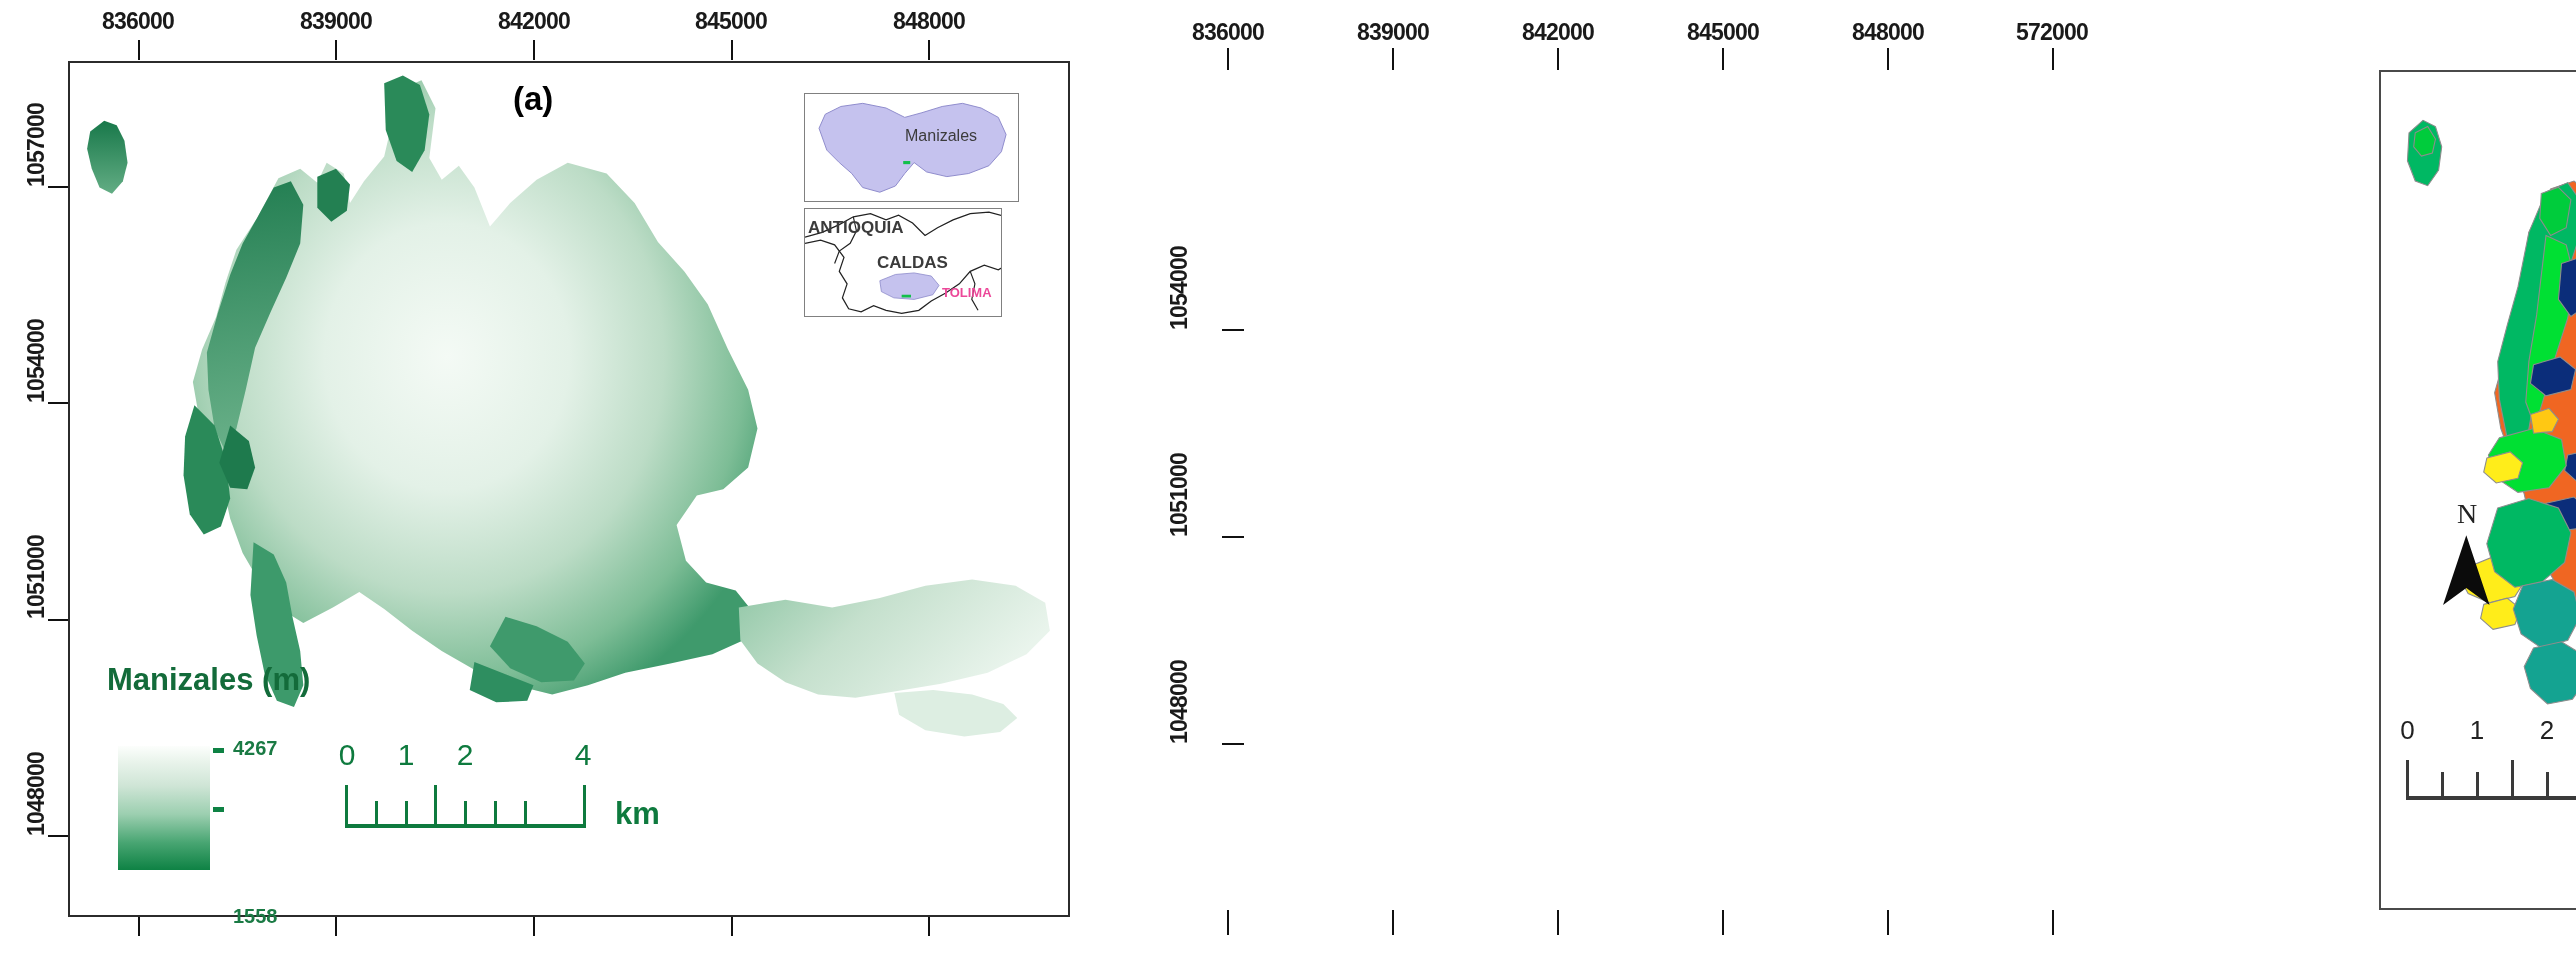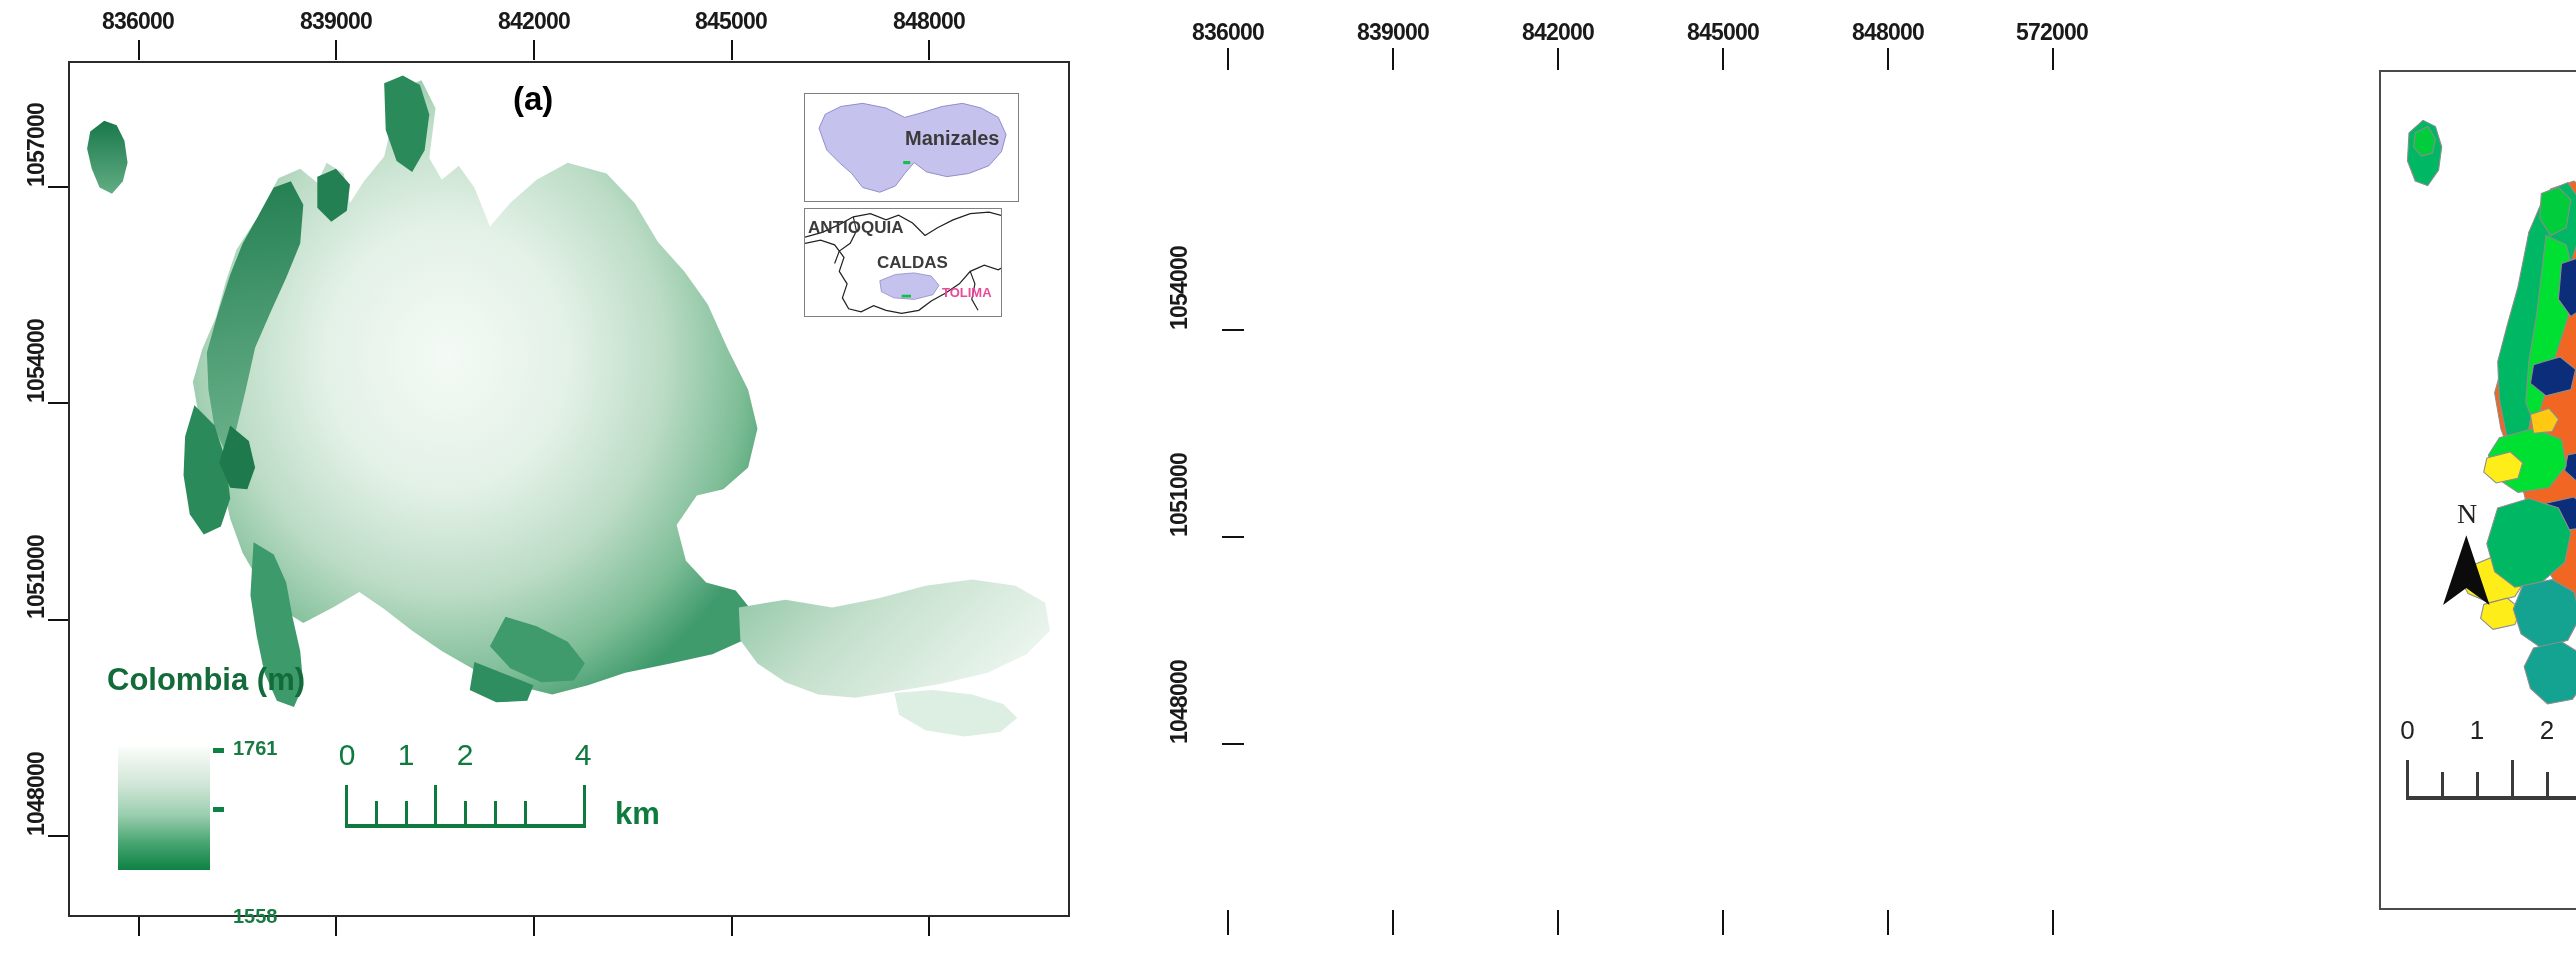--- a/index.html
+++ b/index.html
@@ -141,25 +141,25 @@
       <path d="M404,26 L428,16 L450,28 L462,66 L456,112 L440,140 L420,126
                L406,86 Z" fill="#2a8a59"></path>
       <path d="M318,146 L342,136 L360,156 L356,190 L336,204 L318,186 Z" fill="#238052"></path>
       <path d="M206,466 L230,486 L238,520 L228,548 L206,546 L192,514 Z" fill="#1e7a4d"></path>
       <path d="M560,712 L600,724 L640,744 L662,772 L648,794 L606,796 L566,778
                L540,750 Z" fill="#3f9a6c"></path>
       <path d="M520,770 L560,786 L596,800 L588,820 L548,822 L514,806 Z" fill="#2e8e60"></path>
     </svg>
 
     <div>
-      <div class="elev-title" style="left:37px;top:599px;">Colombia (m)</div>
+      <div class="elev-title" style="left:37px;top:599px;">Manizales (m)</div>
       <div class="elev-ramp" style="left:48px;top:683px;"></div>
       <div class="elev-dash" style="left:143px;top:685px;"></div>
       <div class="elev-dash" style="left:143px;top:744px;"></div>
-      <div class="elev-val" style="left:163px;top:674px;">1761</div>
+      <div class="elev-val" style="left:163px;top:674px;">4267</div>
       <div class="elev-val" style="left:163px;top:842px;">1558</div>
     </div>
 
     <div class="sb-a">
       <div class="sb-num" style="left:277px;top:675px;">0</div>
       <div class="sb-num" style="left:336px;top:675px;">1</div>
       <div class="sb-num" style="left:395px;top:675px;">2</div>
       <div class="sb-num" style="left:513px;top:675px;">4</div>
       <div class="sb-base" style="left:275px;top:761px;width:241px;"></div>
       <div class="sb-tick" style="left:275px;top:722px;height:40px;"></div>
@@ -174,21 +174,21 @@
     </div>
 
     <div class="inset" id="inset-municipality" style="left:734px;top:30px;width:215px;height:109px;">
       <svg width="212" height="106" viewBox="0 0 272 136">
         <path d="M18,44 L26,26 L46,16 L74,12 L104,18 L128,30 L150,24 L176,16
                  L202,12 L226,18 L248,30 L258,52 L252,74 L236,92 L210,102
                  L182,106 L156,100 L140,88 L128,102 L116,118 L96,126 L74,120
                  L60,102 L44,88 L28,72 Z" fill="#c5c2ee" stroke="#8a87c9" stroke-width="1.2"></path>
         <rect x="126" y="86" width="9" height="4" fill="#12c04a"></rect>
       </svg>
-      <div class="inset-label" style="left:100px;top:33px;font-size:20px;color:#3b3b3b;font-weight:bold;">Manizales</div>
+      <div class="inset-label" style="left:100px;top:33px;font-size:16px;color:#3b3b3b;font-weight:normal;">Manizales</div>
     </div>
 
     <div class="inset" id="inset-departments" style="left:734px;top:145px;width:198px;height:109px;">
       <svg width="212" height="106" viewBox="0 0 272 136">
         <path d="M0,36 L22,30 L44,20 L62,10 L84,6 L104,14 L120,8 L138,18 L154,34
                  L170,24 L190,14 L212,6 L236,4 L258,10 L272,4" fill="none" stroke="#222" stroke-width="1.6"></path>
         <path d="M0,44 L20,40 L38,46 L50,62 L44,80 L54,96 L48,114 L56,128 L72,132
                  L88,124 L104,130 L124,134 L146,130 L162,118 L180,108 L198,96
                  L212,80 L230,72 L248,78 L262,70 L268,52 L272,40" fill="none" stroke="#222" stroke-width="1.6"></path>
         <path d="M62,10 L66,28 L58,44 L44,54 L38,70" fill="none" stroke="#222" stroke-width="1.5"></path>

